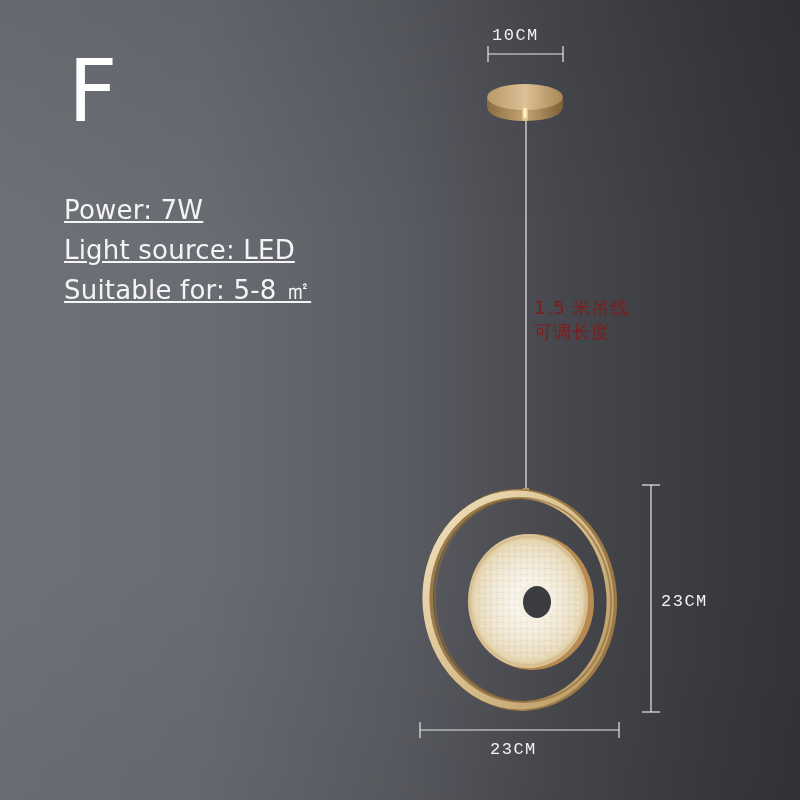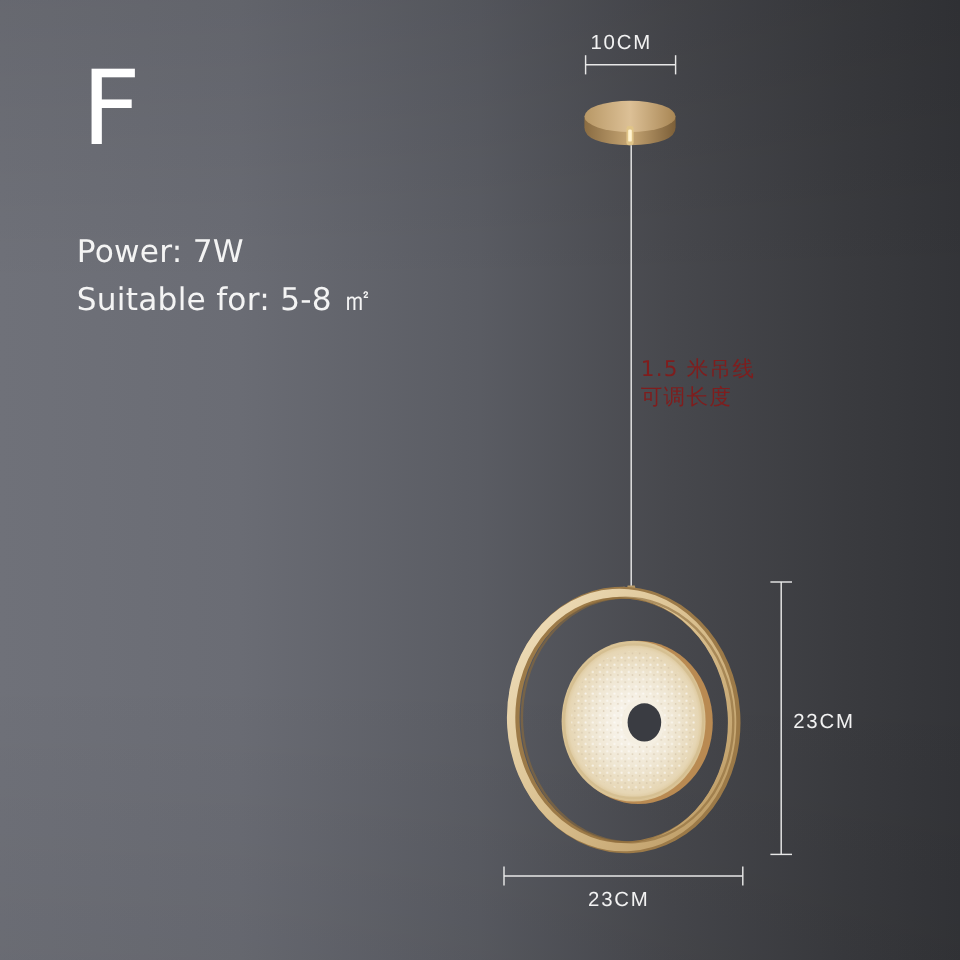--- a/index.html
+++ b/index.html
@@ -16,40 +16,41 @@
   .variant-letter {
     position: absolute; left: 68px; top: 48px;
     color: #ffffff; font-size: 86px; line-height: 1; font-weight: 400;
     font-family: "DejaVu Sans", sans-serif;
   }
   .specs {
     position: absolute; left: 64px; top: 190px;
     color: #f4f4f4; font-size: 26px; line-height: 40px;
     font-family: "DejaVu Sans", sans-serif; letter-spacing: 0.2px;
   }
-  .specs div { white-space: nowrap; }
+  .specs div { white-space: nowrap; text-decoration: underline; }
   .dim-label {
     position: absolute; color: #f2f2f2; font-size: 17px; letter-spacing: 1.5px;
-    font-family: Liberation Sans, sans-serif;
+    font-family: Liberation Mono, monospace;
   }
   .cord-note {
     position: absolute; left: 534px; top: 296px; color: #7f1d1d;
     font-size: 18px; line-height: 24px; letter-spacing: 1px;
   }
   svg.art { position: absolute; left: 0; top: 0; }
 </style>
 </head>
 <body>
 
 <div class="vignette"></div>
 
 <div class="variant-letter">F</div>
 
 <div class="specs">
   <div>Power: 7W</div>
+  <div>Light source: LED</div>
   <div>Suitable for: 5-8 ㎡</div>
 </div>
 
 <svg class="art" width="800" height="800" viewBox="0 0 800 800">
   <defs>
     <linearGradient id="canopyTop" x1="0" y1="0" x2="1" y2="0">
       <stop offset="0" stop-color="#b89866"></stop>
       <stop offset="0.5" stop-color="#dcc096"></stop>
       <stop offset="1" stop-color="#a88654"></stop>
     </linearGradient>

